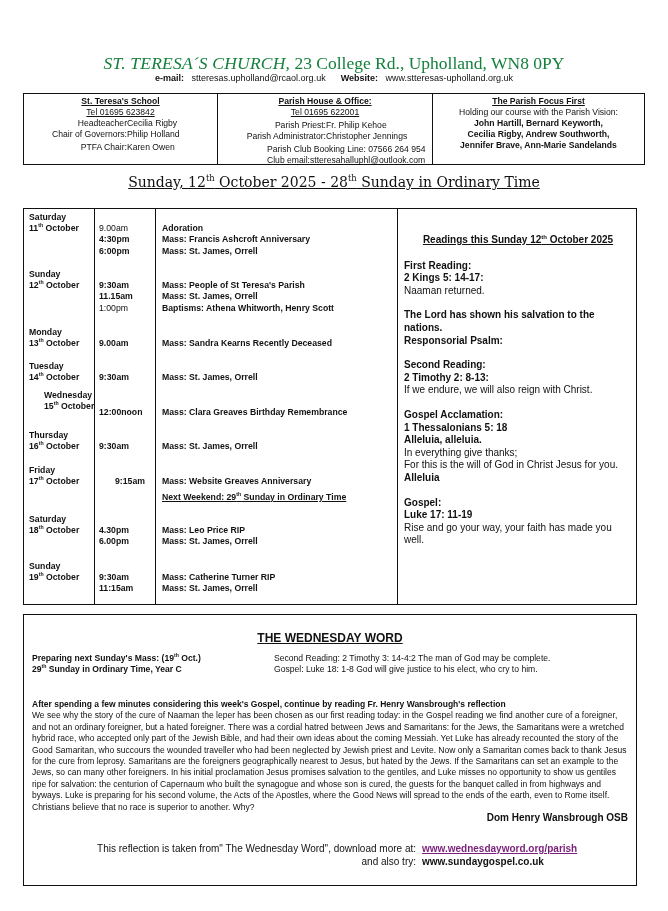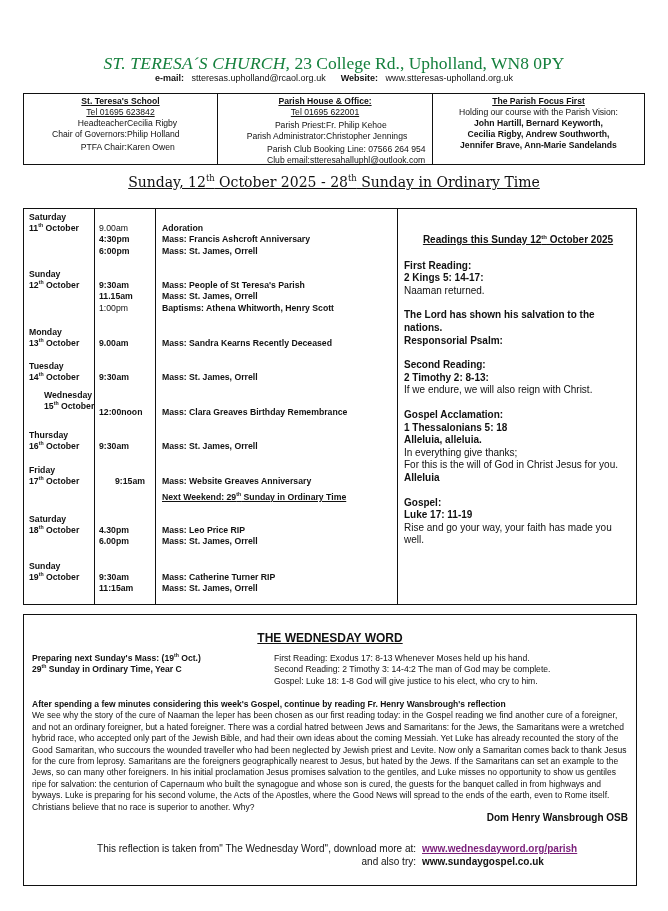--- a/index.html
+++ b/index.html
@@ -245,21 +245,20 @@
   </div>
 </div>
 
 <div class="abs ww-box">
   <div class="ww-title">THE WEDNESDAY WORD</div>
   <div class="ww-prep">
     <div><span>Preparing next Sunday's Mass: (19</span><sup>th</sup><span> Oct.)</span></div>
     <div><span>29</span><sup>th</sup><span> Sunday in Ordinary Time, Year C</span></div>
   </div>
   <div class="ww-reads">
-    <div>First Reading: Exodus 17: 8-13 Whenever Moses held up his hand.</div>
     <div>Second Reading: 2 Timothy 3: 14-4:2 The man of God may be complete.</div>
     <div>Gospel: Luke 18: 1-8 God will give justice to his elect, who cry to him.</div>
   </div>
   <div class="ww-body">
     <div class="lead">After spending a few minutes considering this week's Gospel, continue by reading Fr. Henry Wansbrough's reflection</div>
     <div>We see why the story of the cure of Naaman the leper has been chosen as our first reading today: in the Gospel reading we find another cure of a foreigner, and not an ordinary foreigner, but a hated foreigner. There was a cordial hatred between Jews and Samaritans: for the Jews, the Samaritans were a wretched hybrid race, who accepted only part of the Jewish Bible, and had their own ideas about the coming Messiah. Yet Luke has already recounted the story of the Good Samaritan, who succours the wounded traveller who had been neglected by Jewish priest and Levite. Now only a Samaritan comes back to thank Jesus for the cure from leprosy. Samaritans are the foreigners geographically nearest to Jesus, but hated by the Jews. If the Samaritans can set an example to the Jews, so can many other foreigners. In his initial proclamation Jesus promises salvation to the gentiles, and Luke misses no opportunity to show us gentiles ripe for salvation: the centurion of Capernaum who built the synagogue and whose son is cured, the guests for the banquet called in from highways and byways. Luke is preparing for his second volume, the Acts of the Apostles, where the Good News will spread to the ends of the earth, even to Rome itself. Christians believe that no race is superior to another. Why?</div>
     <div class="sig">Dom Henry Wansbrough OSB</div>
   </div>
   <div class="footer">
     <div class="row">

